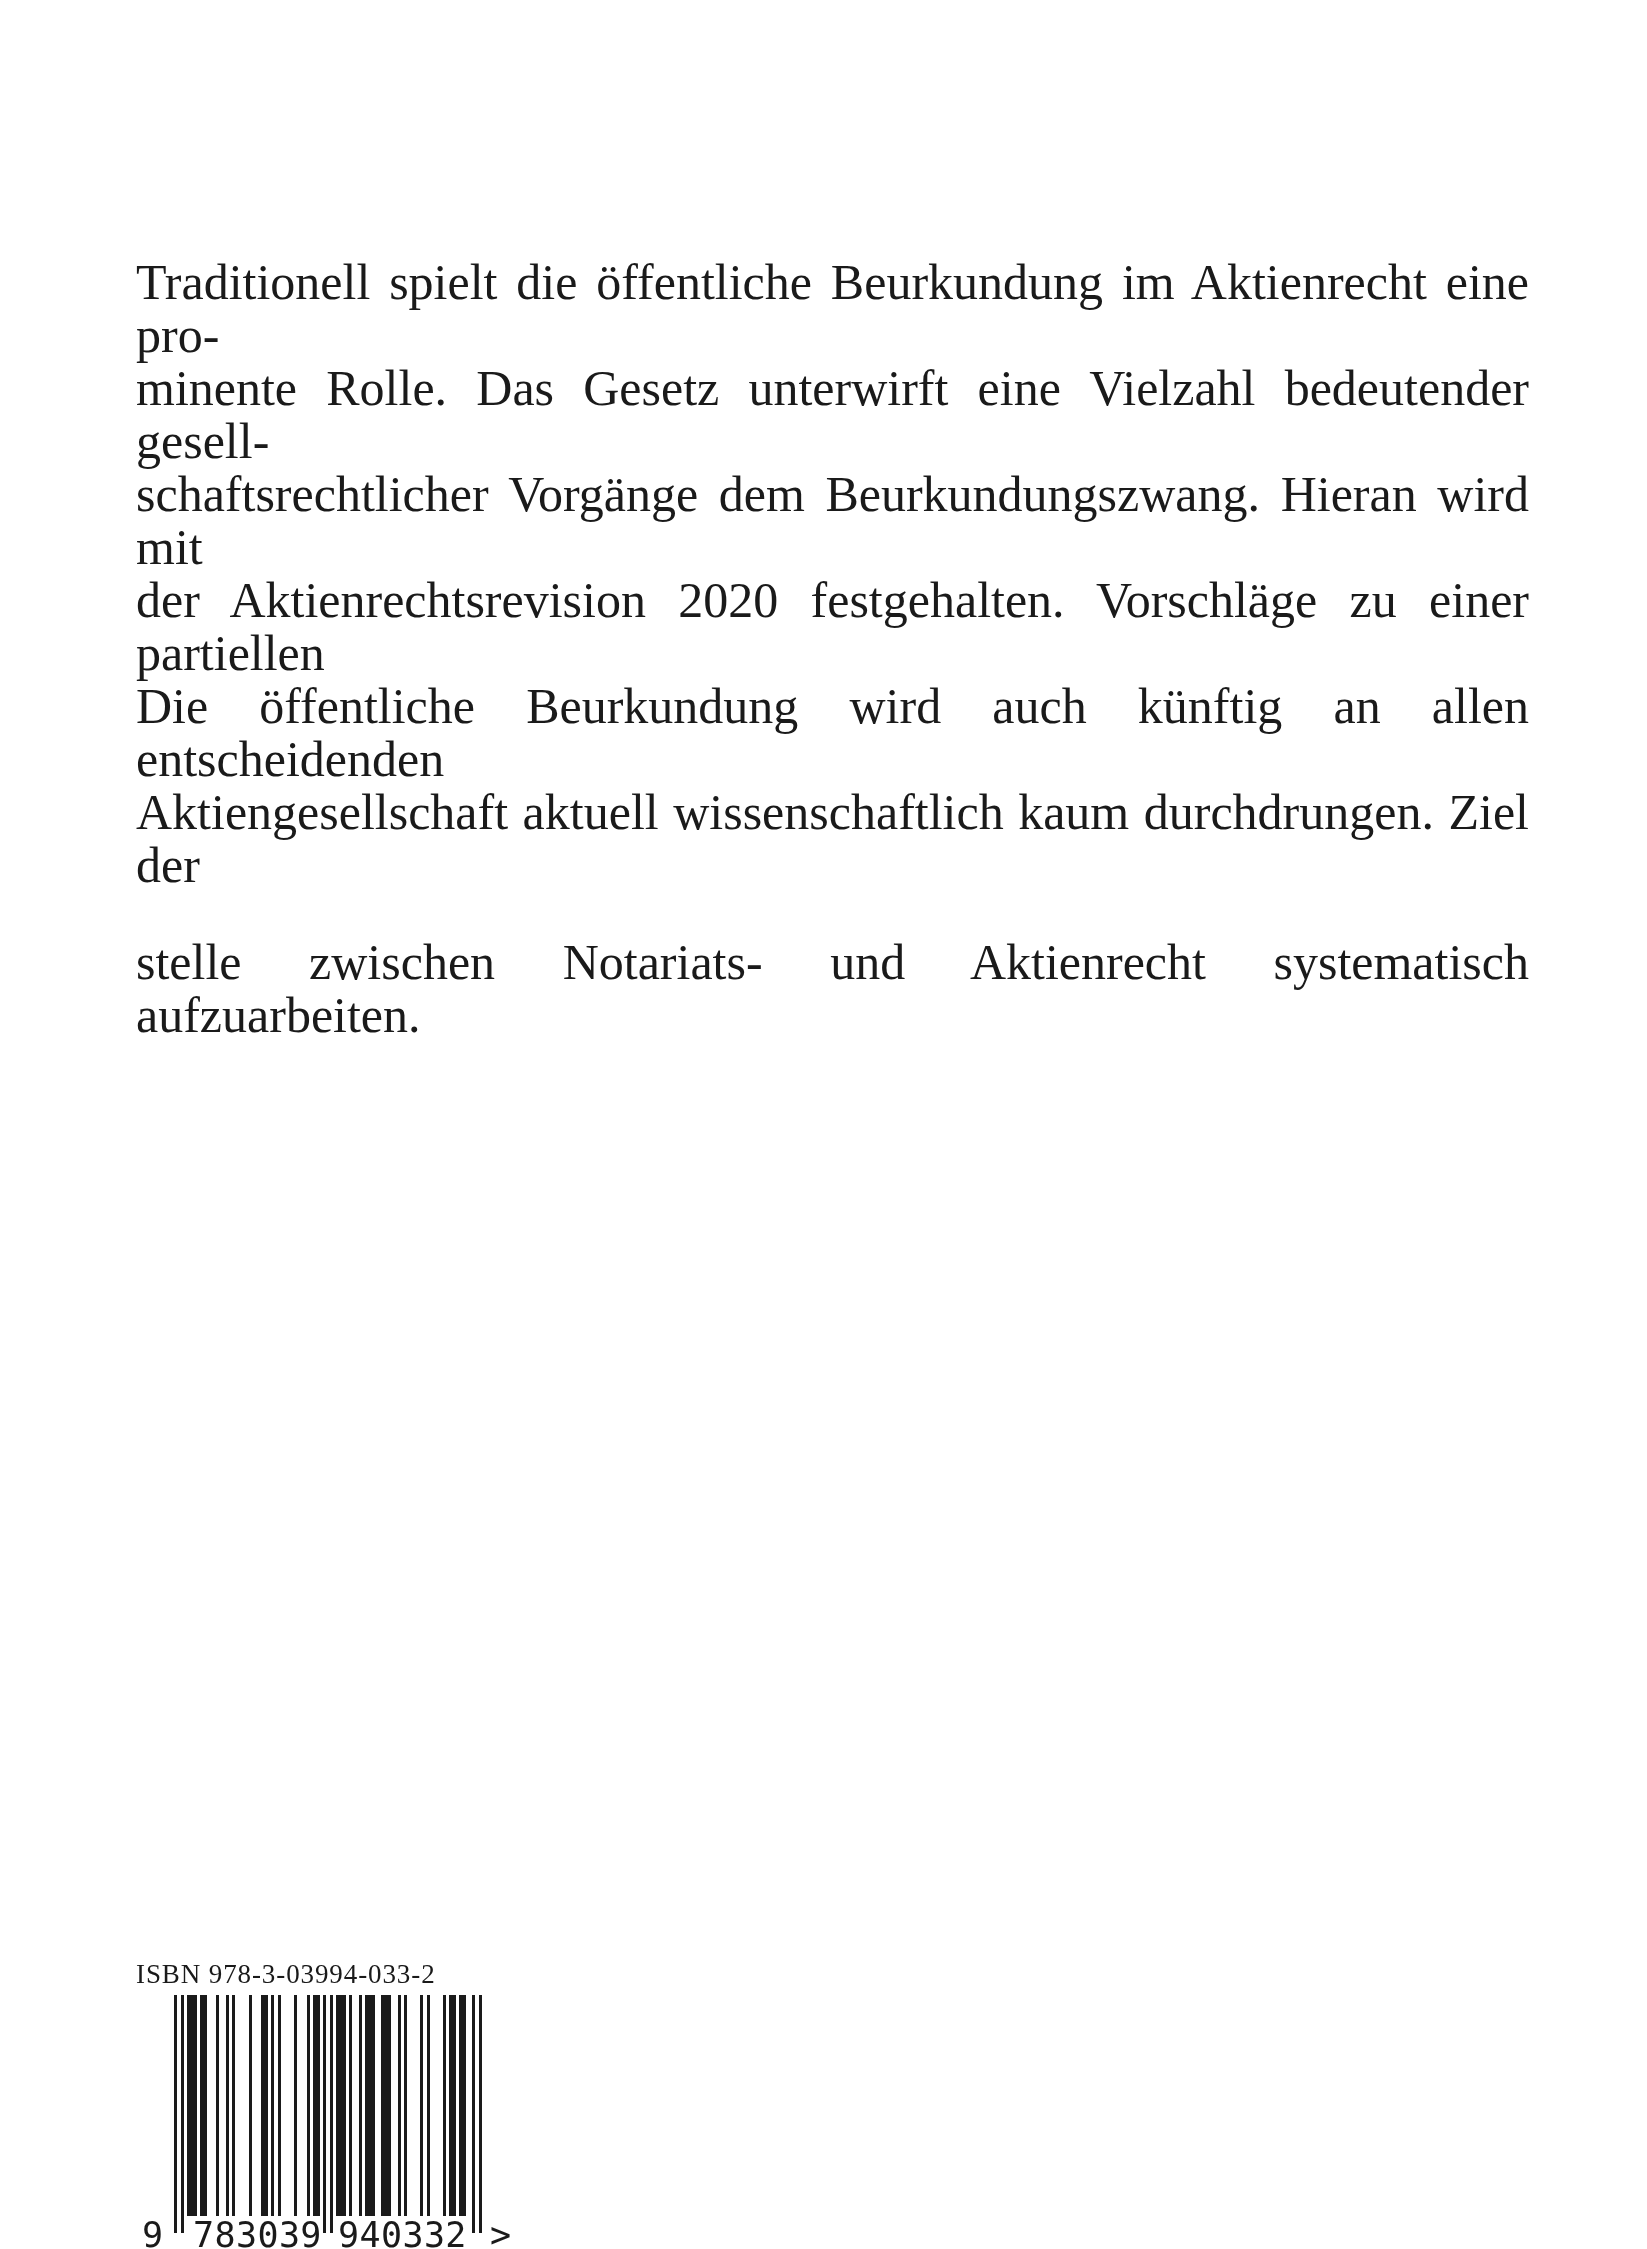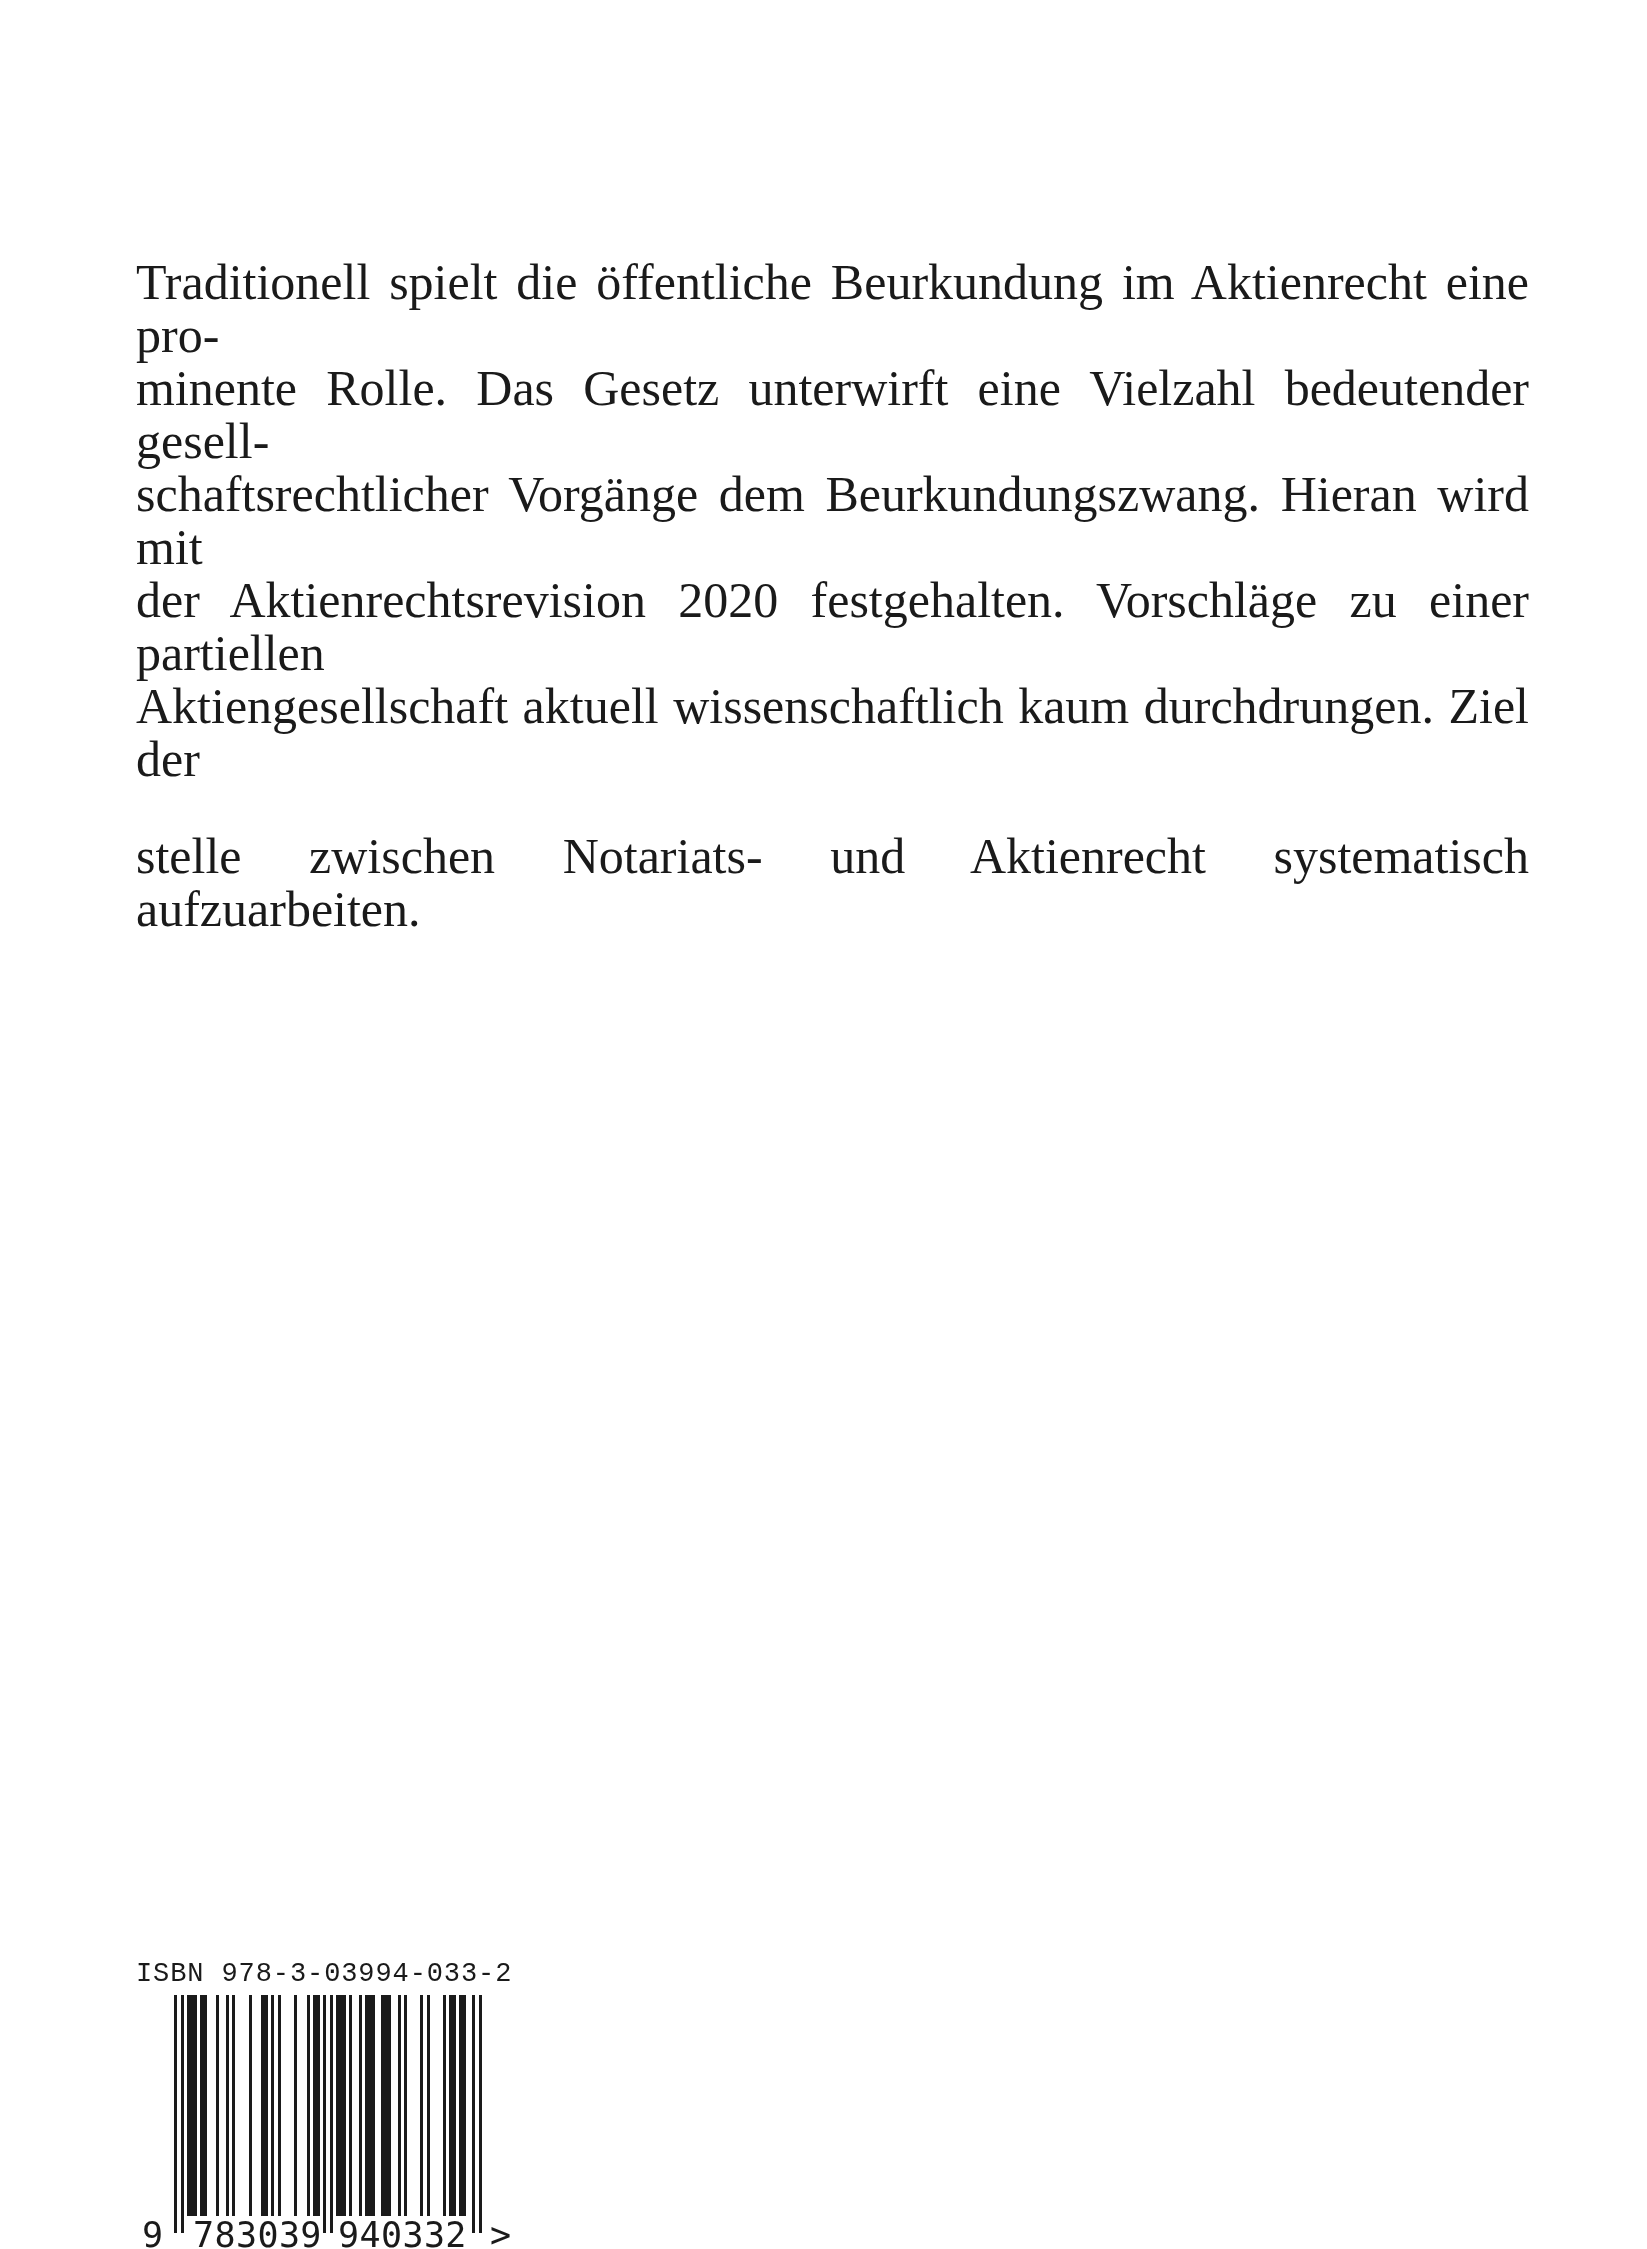--- a/index.html
+++ b/index.html
@@ -31,21 +31,21 @@
   }
   .blurb-line.final {
     text-align-last: left;
     margin-top: 44px;
   }
   
   .isbn-label {
     position: absolute;
     left: 136px;
     top: 1961px;
-    font-family: Liberation Mono, monospace;
+    font-family: Liberation Serif, serif;
     font-size: 27px;
     line-height: 1;
     letter-spacing: 0.9px;
     color: var(--ink);
   }
   
   .barcode {
     position: absolute;
     left: 174px;
     top: 1995px;
@@ -77,20 +77,21 @@
 </head>
 <body>
 
 <div class="page">
 
   <div class="blurb">
       <div class="blurb-line">Traditionell spielt die öffentliche Beurkundung im Aktienrecht eine pro-</div>
       <div class="blurb-line">minente Rolle. Das Gesetz unterwirft eine Vielzahl bedeutender gesell-</div>
       <div class="blurb-line">schaftsrechtlicher Vorgänge dem Beurkundungszwang. Hieran wird mit</div>
       <div class="blurb-line">der Aktienrechtsrevision 2020 festgehalten. Vorschläge zu einer partiellen</div>
+      <div class="blurb-line">Die öffentliche Beurkundung wird auch künftig an allen entscheidenden</div>
       <div class="blurb-line">Aktiengesellschaft aktuell wissenschaftlich kaum durchdrungen. Ziel der</div>
       <div class="blurb-line final">stelle zwischen Notariats- und Aktienrecht systematisch aufzuarbeiten.</div>
     </div>
 
   <div class="isbn-label">ISBN 978-3-03994-033-2</div>
 
   <div class="barcode">
       <div class="bar tall" style="left: 0px; width: 3.2px;"></div>
       <div class="bar tall" style="left: 6.5px; width: 3.2px;"></div>
       <div class="bar" style="left: 13px; width: 9.7px;"></div>

